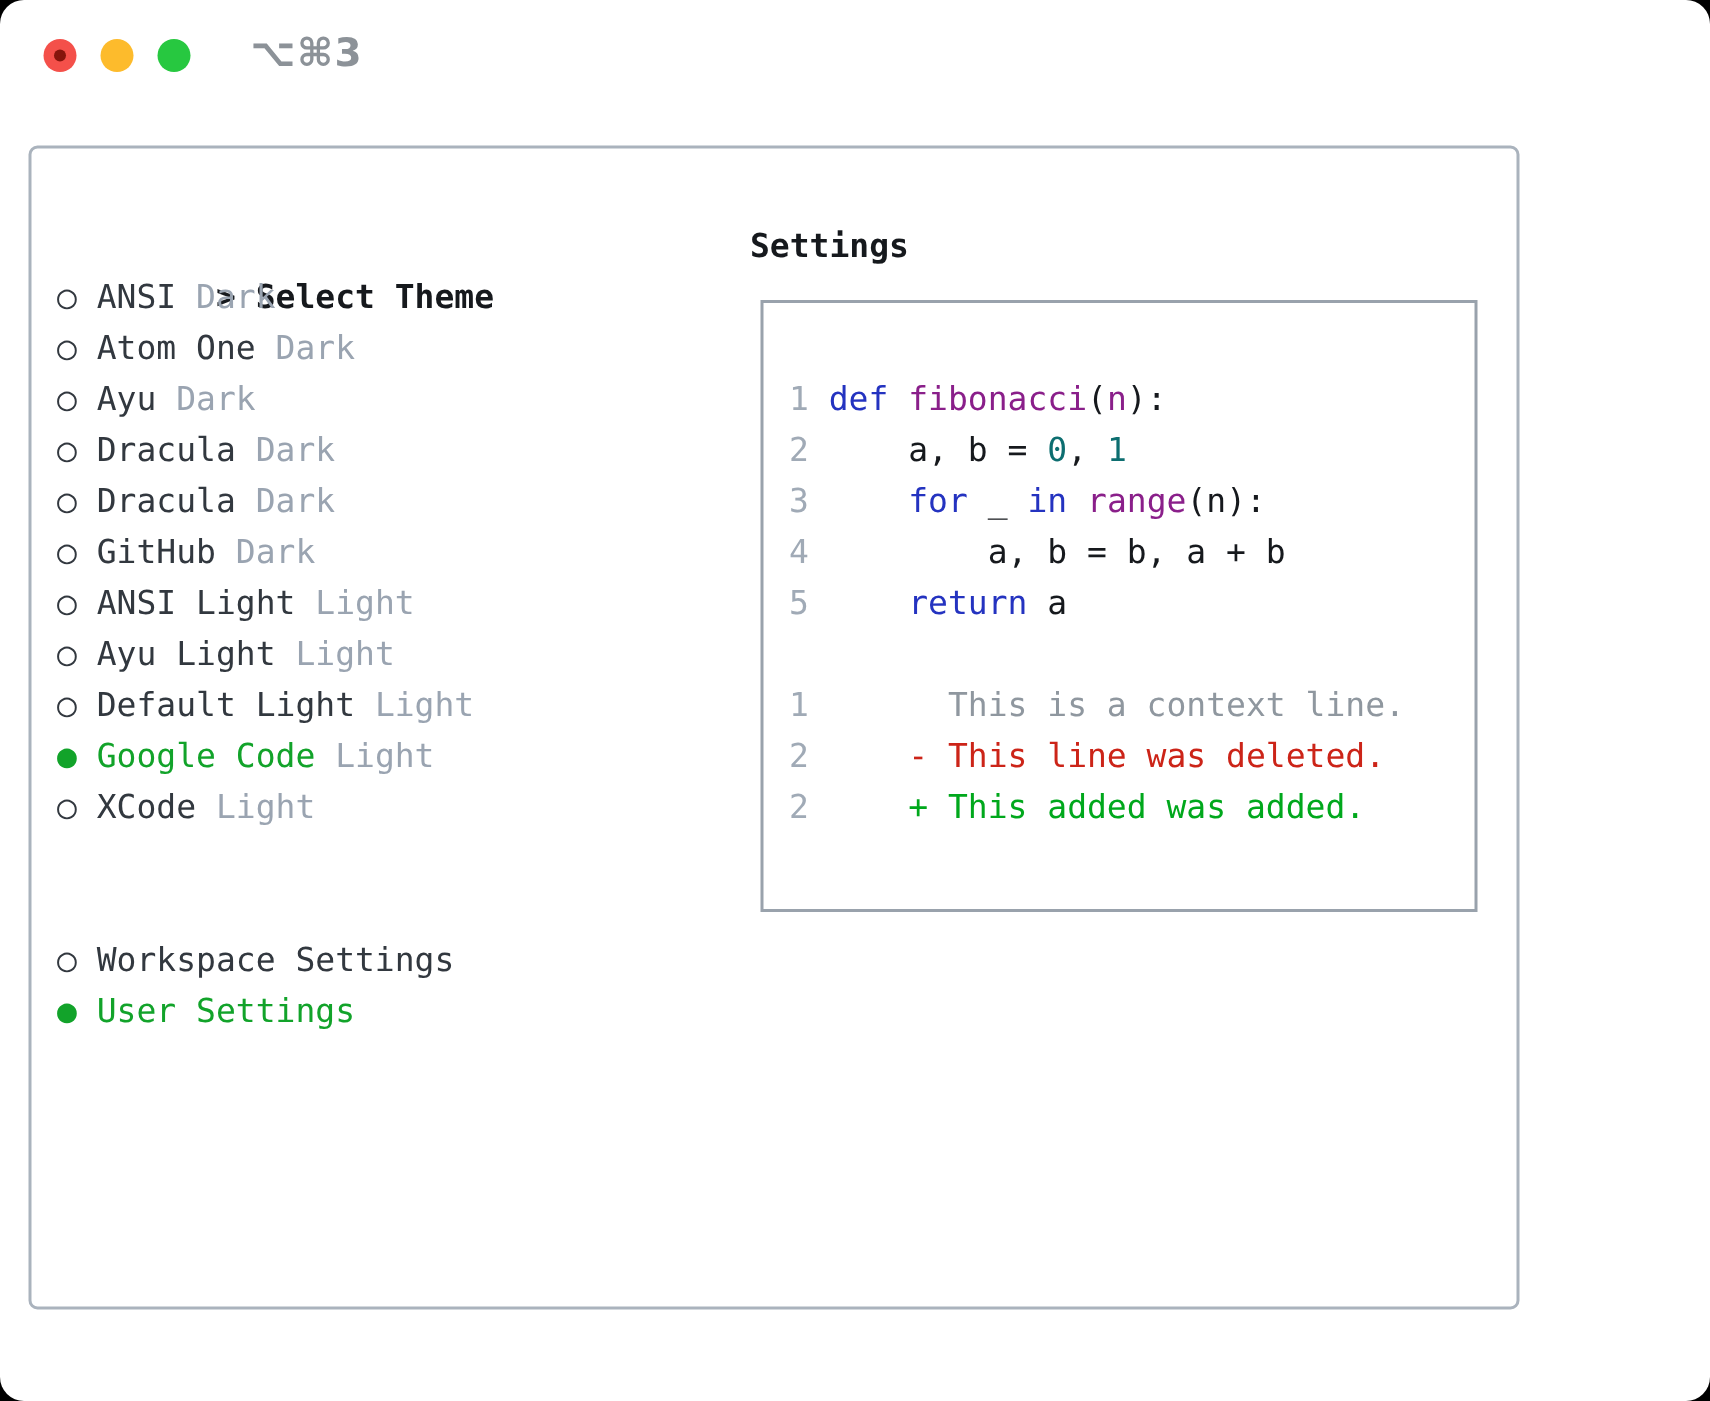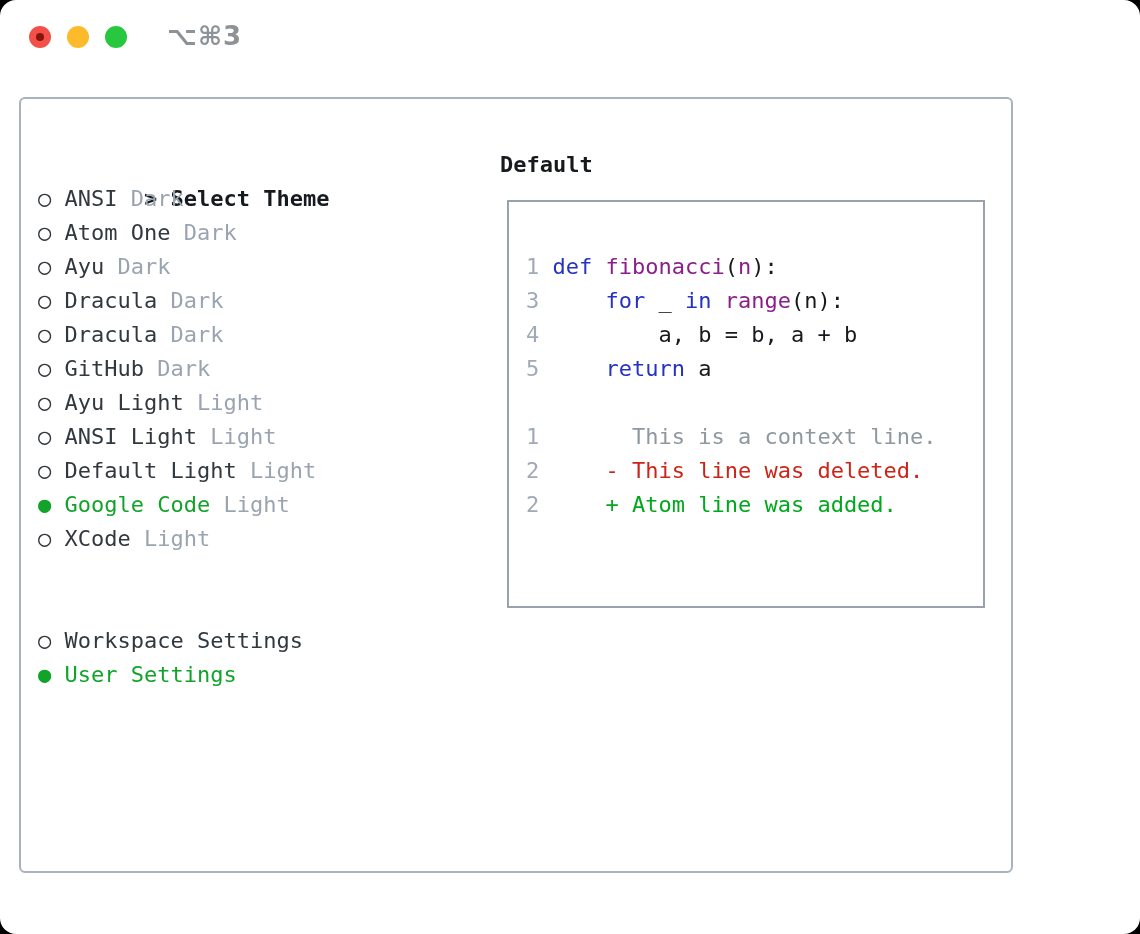--- a/index.html
+++ b/index.html
@@ -75,45 +75,46 @@
       <div class="line">
         <span class="marker hdr">&gt;</span><span class="hdr">Select Theme</span>
       </div>
       <div id="themes">
           <div class="line"><span class="marker">○</span><span class="theme-name">ANSI</span><span class="theme-variant"> Dark</span></div>
           <div class="line"><span class="marker">○</span><span class="theme-name">Atom One</span><span class="theme-variant"> Dark</span></div>
           <div class="line"><span class="marker">○</span><span class="theme-name">Ayu</span><span class="theme-variant"> Dark</span></div>
           <div class="line"><span class="marker">○</span><span class="theme-name">Dracula</span><span class="theme-variant"> Dark</span></div>
           <div class="line"><span class="marker">○</span><span class="theme-name">Dracula</span><span class="theme-variant"> Dark</span></div>
           <div class="line"><span class="marker">○</span><span class="theme-name">GitHub</span><span class="theme-variant"> Dark</span></div>
+          <div class="line"><span class="marker">○</span><span class="theme-name">ANSI Light</span><span class="theme-variant"> Light</span></div>
           <div class="line"><span class="marker">○</span><span class="theme-name">Ayu Light</span><span class="theme-variant"> Light</span></div>
-          <div class="line"><span class="marker">○</span><span class="theme-name">ANSI Light</span><span class="theme-variant"> Light</span></div>
           <div class="line"><span class="marker">○</span><span class="theme-name">Default Light</span><span class="theme-variant"> Light</span></div>
           <div class="line"><span class="marker sel">●</span><span class="theme-name sel">Google Code</span><span class="theme-variant"> Light</span></div>
           <div class="line"><span class="marker">○</span><span class="theme-name">XCode</span><span class="theme-variant"> Light</span></div>
         </div>
     </div>
 
     <div class="apply-block">
       <div id="apply-options">
           <div class="line"><span class="marker">○</span><span class="theme-name">Workspace Settings</span></div>
           <div class="line"><span class="marker sel">●</span><span class="theme-name sel">User Settings</span></div>
         </div>
     </div>
 
 
-    <div class="preview-label">Default</div>
+    <div class="preview-label">Settings</div>
 
     <div class="preview-box">
       <div class="code" id="code">
           <div class="line"><span class="gutter">1</span><span class="c-keyword">def</span><span class="c-plain"> </span><span class="c-func">fibonacci</span><span class="c-plain">(</span><span class="c-func">n</span><span class="c-plain">):</span></div>
+          <div class="line"><span class="gutter">2</span><span class="c-plain">    a, b = </span><span class="c-literal">0</span><span class="c-plain">, </span><span class="c-literal">1</span></div>
           <div class="line"><span class="gutter">3</span><span class="c-plain">    </span><span class="c-keyword">for</span><span class="c-plain"> _ </span><span class="c-keyword">in</span><span class="c-plain"> </span><span class="c-func">range</span><span class="c-plain">(n):</span></div>
           <div class="line"><span class="gutter">4</span><span class="c-plain">        a, b = b, a + b</span></div>
           <div class="line"><span class="gutter">5</span><span class="c-plain">    </span><span class="c-keyword">return</span><span class="c-plain"> a</span></div>
           <div class="line"><span class="gutter"></span></div>
           <div class="line"><span class="gutter">1</span><span class="c-context">      This is a context line.</span></div>
           <div class="line"><span class="gutter">2</span><span class="c-deleted">    - This line was deleted.</span></div>
-          <div class="line"><span class="gutter">2</span><span class="c-added">    + Atom line was added.</span></div>
+          <div class="line"><span class="gutter">2</span><span class="c-added">    + This added was added.</span></div>
         </div>
     </div>
 
   </div>
 </div>
 
 </body></html>

